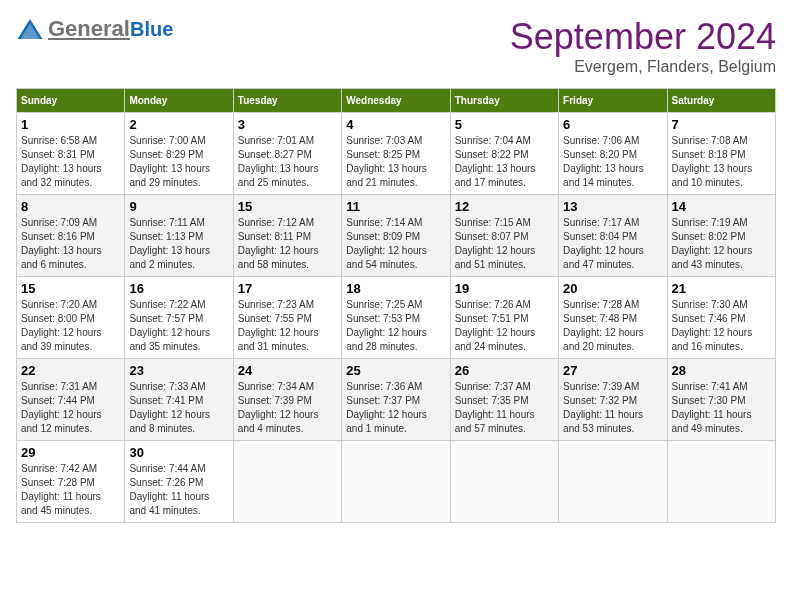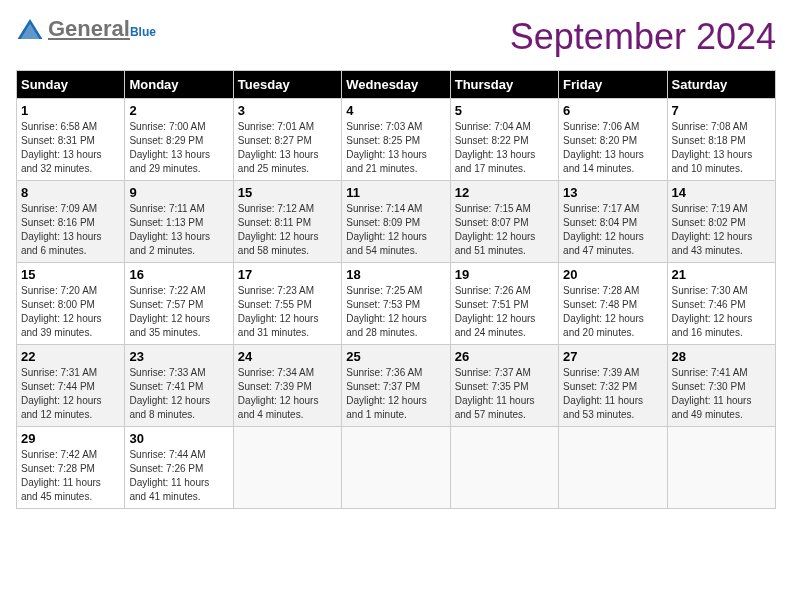--- a/index.html
+++ b/index.html
@@ -36,25 +36,25 @@
     .location-title {
       font-size: 16px;
       color: #555;
     }
     table {
       width: 100%;
       border-collapse: collapse;
       font-size: 11px;
     }
     thead tr th {
-      background-color: #000000;
+      background-color: #4d7c0f;
       color: #fff;
       padding: 6px 4px;
       text-align: left;
-      font-size: 13px;
+      font-size: 10px;
       font-weight: bold;
       border: 1px solid #ccc;
     }
     tbody tr td {
       vertical-align: top;
       border: 1px solid #ccc;
       padding: 4px;
       height: 80px;
       width: 14.28%;
     }
@@ -82,25 +82,26 @@
 </head>
 <body>
 
 <div class="header-area">
   <div class="logo">
     <svg class="logo-icon" viewBox="0 0 36 30" xmlns="http://www.w3.org/2000/svg">
       <polygon points="18,2 34,28 2,28" fill="#1a6bb5"></polygon>
       <polygon points="18,8 30,28 6,28" fill="#fff" opacity="0.3"></polygon>
     </svg>
     <div>
-      <span style="font-size:22px;font-weight:bold;color:#737373;text-decoration:underline;">General</span><span style="font-size:12px;font-weight:bold;color:#1a6bb5;">Blue</span>
+      <span style="font-size:22px;font-weight:bold;color:#737373;text-decoration:underline;">General</span><span style="font-size:20px;font-weight:bold;color:#1a6bb5;">Blue</span>
     </div>
   </div>
   <div class="title-area">
     <div class="month-title">September 2024</div>
+    <div class="location-title">Evergem, Flanders, Belgium</div>
   </div>
 </div>
 
 <table>
   <thead>
     <tr>
     <th>Sunday</th>
         <th>Monday</th>
         <th>Tuesday</th>
         <th>Wednesday</th>

